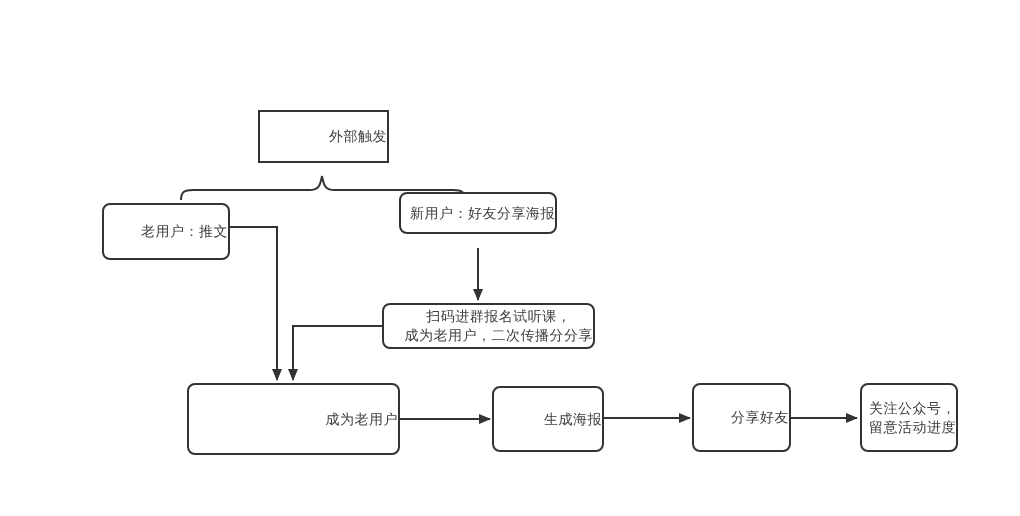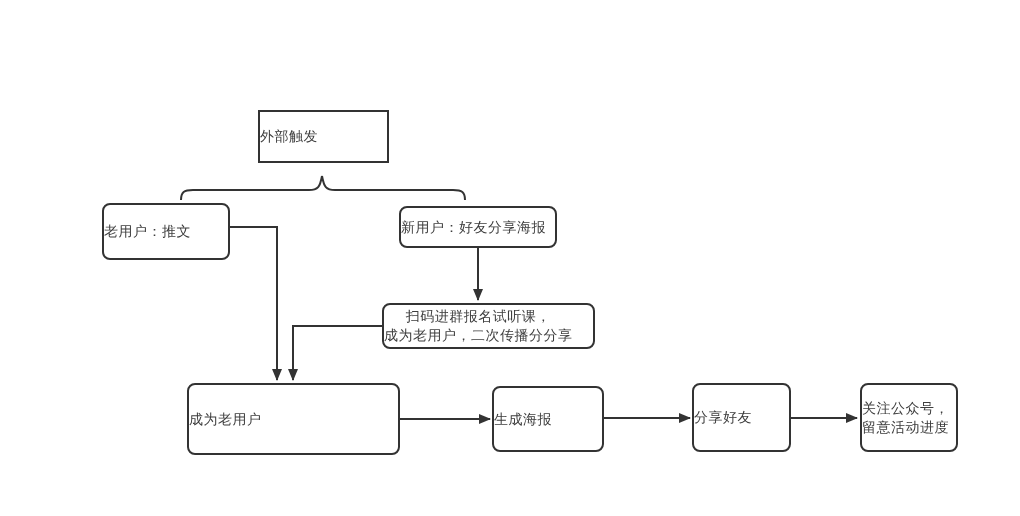--- a/index.html
+++ b/index.html
@@ -15,21 +15,21 @@
     position: absolute;
     left: 0; top: 0;
     width: 1020px; height: 516px;
   }
   .edge { stroke: #333333; stroke-width: 2; fill: none; }
   .node {
     position: absolute;
     box-sizing: border-box;
     display: flex;
     align-items: center;
-    justify-content: flex-start;
+    justify-content: flex-end;
     border: 2px solid #333333;
     border-radius: 8px;
     background: #ffffff;
     color: #3d3d3d;
     font-size: 14px;
     line-height: 19px;
     text-align: center;
     white-space: pre-line;
     letter-spacing: 0.5px;
   }
@@ -64,21 +64,21 @@
   </svg>
 
   <div class="node sharp" style="left:258px; top:110px; width:131px; height:53px;">
     <span>外部触发</span>
   </div>
 
   <div class="node" style="left:102px; top:203px; width:128px; height:57px;">
     <span>老用户：推文</span>
   </div>
 
-  <div class="node" style="left:399px; top:206px; width:158px; height:42px;">
+  <div class="node" style="left:399px; top:192px; width:158px; height:42px;">
     <span>新用户：好友分享海报</span>
   </div>
 
   <div class="node" style="left:382px; top:303px; width:213px; height:46px;">
     <span>扫码进群报名试听课，
 成为老用户，二次传播分分享</span>
   </div>
 
   <div class="node" style="left:187px; top:383px; width:213px; height:72px;">
     <span>成为老用户</span>

